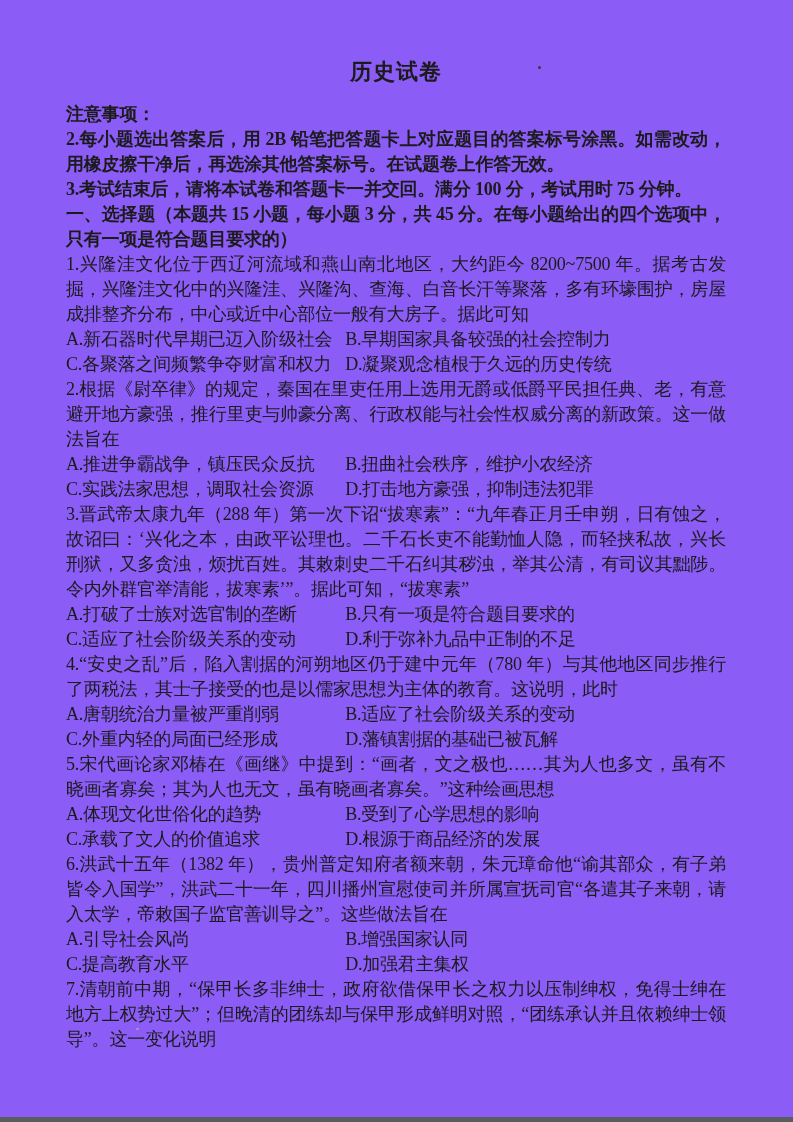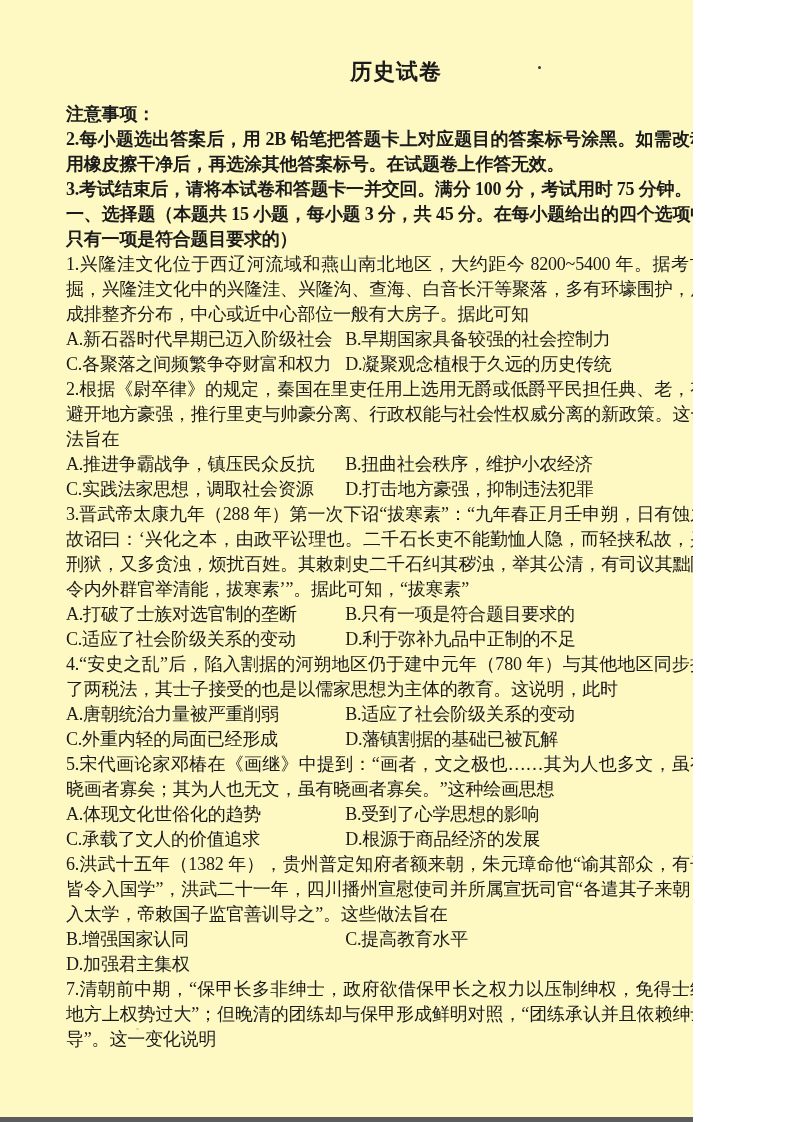--- a/index.html
+++ b/index.html
@@ -1,21 +1,21 @@
 <!DOCTYPE html>
 <html><head>
 <meta charset="utf-8">
 <style>
   * { margin: 0; padding: 0; box-sizing: border-box; }
   html, body { background: #ffffff; }
   .page {
     position: relative;
-    width: 693px;
+    width: 793px;
     height: 1122px;
-    background: #fef9c3;
+    background: #8b5cf6;
     color: #1b1b1b;
     font-family: "Liberation Serif", "DejaVu Serif", serif;
     overflow: hidden;
   }
   .content {
     position: absolute;
     left: 66px;
     top: 56px;
     width: 660px;
   }
@@ -84,21 +84,21 @@
 
     <div class="notice">
       <p class="line bold">注意事项：</p>
       <p class="line bold">2.每小题选出答案后，用 2B 铅笔把答题卡上对应题目的答案标号涂黑。如需改动，用橡皮擦干净后，再选涂其他答案标号。在试题卷上作答无效。</p>
       <p class="line bold">3.考试结束后，请将本试卷和答题卡一并交回。满分 100 分，考试用时 75 分钟。</p>
     </div>
 
     <p class="line bold">一、选择题（本题共 15 小题，每小题 3 分，共 45 分。在每小题给出的四个选项中，只有一项是符合题目要求的）</p>
 
     <div class="question">
-      <p class="line">1.兴隆洼文化位于西辽河流域和燕山南北地区，大约距今 8200~5400 年。据考古发掘，兴隆洼文化中的兴隆洼、兴隆沟、查海、白音长汗等聚落，多有环壕围护，房屋成排整齐分布，中心或近中心部位一般有大房子。据此可知</p>
+      <p class="line">1.兴隆洼文化位于西辽河流域和燕山南北地区，大约距今 8200~7500 年。据考古发掘，兴隆洼文化中的兴隆洼、兴隆沟、查海、白音长汗等聚落，多有环壕围护，房屋成排整齐分布，中心或近中心部位一般有大房子。据此可知</p>
       <div class="opts">
         <span class="opt">A.新石器时代早期已迈入阶级社会</span>
         <span class="opt">B.早期国家具备较强的社会控制力</span>
         <span class="opt">C.各聚落之间频繁争夺财富和权力</span>
         <span class="opt">D.凝聚观念植根于久远的历史传统</span>
       </div>
     </div>
 
     <div class="question">
       <p class="line">2.根据《尉卒律》的规定，秦国在里吏任用上选用无爵或低爵平民担任典、老，有意避开地方豪强，推行里吏与帅豪分离、行政权能与社会性权威分离的新政策。这一做法旨在</p>
@@ -136,20 +136,21 @@
         <span class="opt">A.体现文化世俗化的趋势</span>
         <span class="opt">B.受到了心学思想的影响</span>
         <span class="opt">C.承载了文人的价值追求</span>
         <span class="opt">D.根源于商品经济的发展</span>
       </div>
     </div>
 
     <div class="question">
       <p class="line">6.洪武十五年（1382 年），贵州普定知府者额来朝，朱元璋命他“谕其部众，有子弟皆令入国学”，洪武二十一年，四川播州宣慰使司并所属宣抚司官“各遣其子来朝，请入太学，帝敕国子监官善训导之”。这些做法旨在</p>
       <div class="opts">
+        <span class="opt">A.引导社会风尚</span>
         <span class="opt">B.增强国家认同</span>
         <span class="opt">C.提高教育水平</span>
         <span class="opt">D.加强君主集权</span>
       </div>
     </div>
 
     <div class="question">
       <p class="line">7.清朝前中期，“保甲长多非绅士，政府欲借保甲长之权力以压制绅权，免得士绅在地方上权势过大”；但晚清的团练却与保甲形成鲜明对照，“团练承认并且依赖绅士领导”。这一变化说明</p>
     </div>
   </div>

